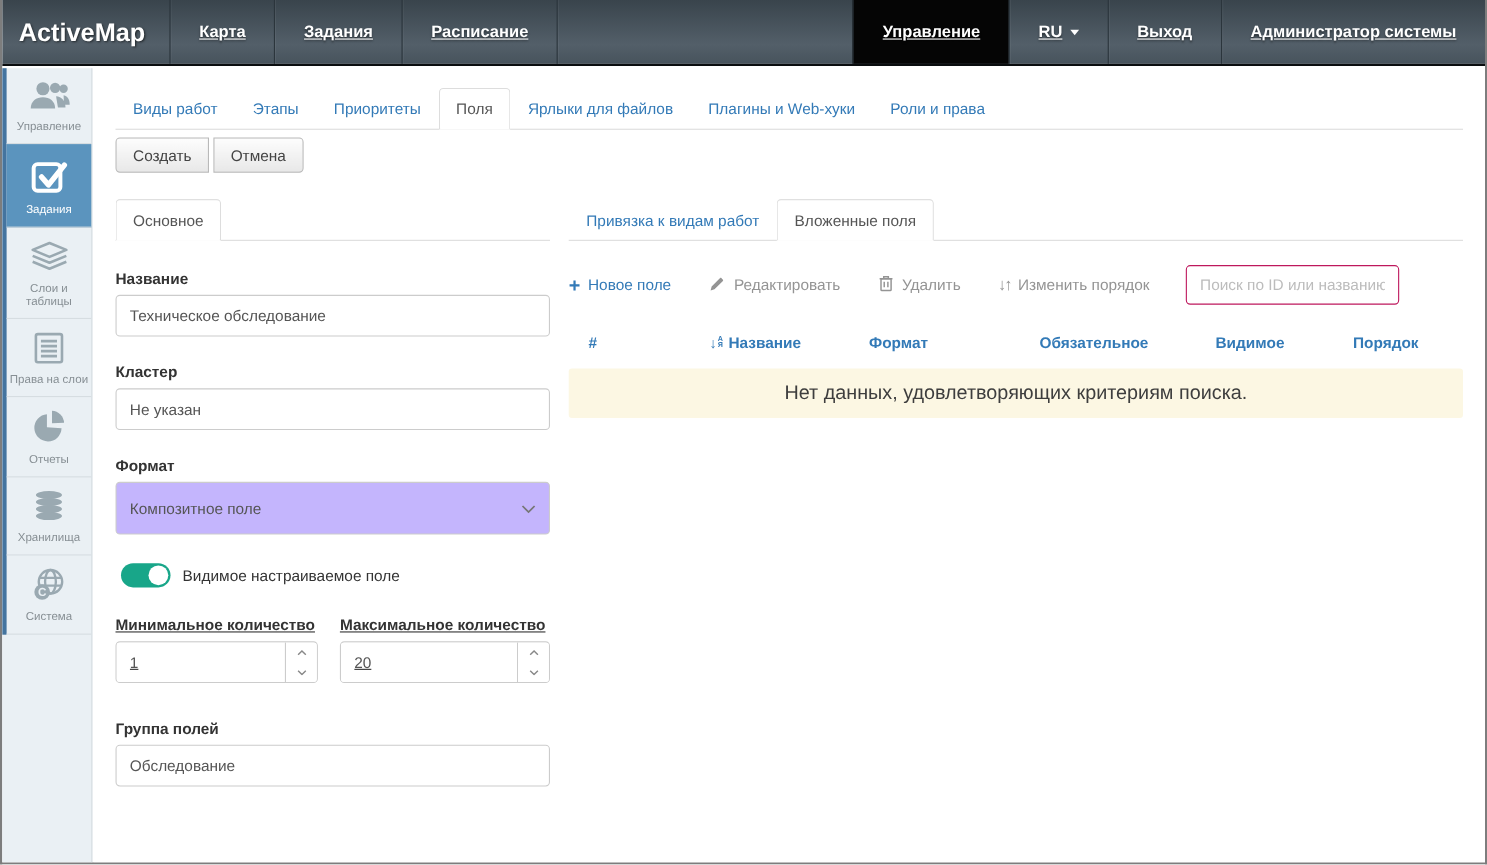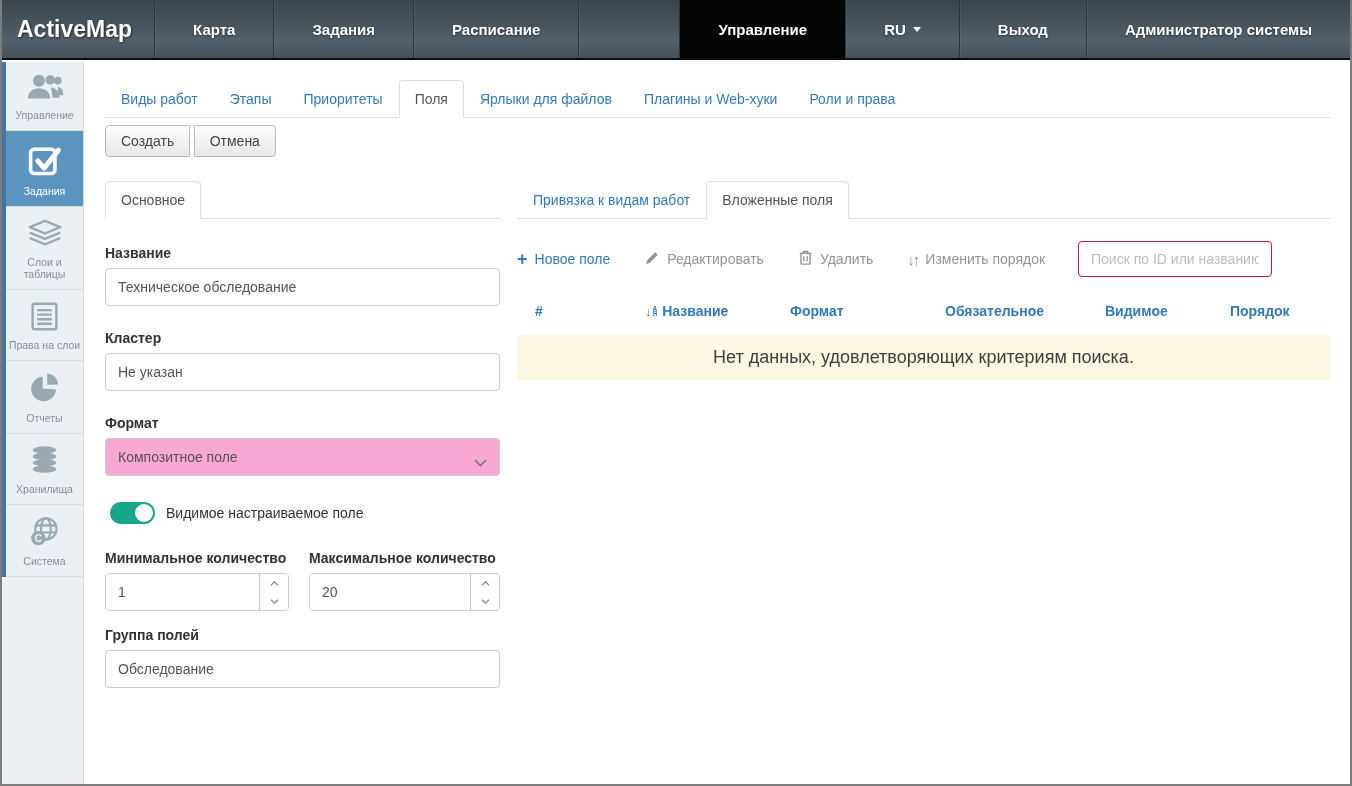--- a/index.html
+++ b/index.html
@@ -29,27 +29,28 @@
   }
   .logo {
     display: flex; align-items: center;
     padding: 0 22px 0 15px;
     font-size: 23px; font-weight: bold;
     text-shadow: 1px 1px 2px rgba(0,0,0,.55);
     white-space: nowrap;
   }
   .tb-item {
     display: flex; align-items: center;
-    padding: 0 38px;
+    padding: 0 26px;
     font-size: 15px; font-weight: bold;
     border-left: 1px solid #2b353c;
     box-shadow: inset 1px 0 0 rgba(255,255,255,.06);
     text-shadow: 0 1px 2px rgba(0,0,0,.45);
     white-space: nowrap;
     cursor: pointer;
+    text-decoration: underline;
   }
   .tb-spacer { flex: 1; border-left: 1px solid #2b353c; box-shadow: inset 1px 0 0 rgba(255,255,255,.06); }
   .tb-item.active { background: #050505; box-shadow: none; }
   .caret {
     display: inline-block; margin-left: 7px;
     border-left: 4px solid transparent; border-right: 4px solid transparent;
     border-top: 5px solid #fff;
   }
 
   
@@ -124,40 +125,40 @@
     display: block; font-weight: bold; font-size: 14px; color: #333;
     margin-bottom: 7px;
   }
   .text-input {
     width: 100%; height: 38px;
     border: 1px solid #ccc; border-radius: 4px;
     padding: 0 12px; font-size: 14px; color: #555;
     font-family: inherit; background: #fff; outline: none;
   }
   .select-box {
-    position: relative; height: 38px;
+    position: relative; height: 48px;
     border: 1px solid #ccc; border-radius: 4px;
     display: flex; align-items: center;
     padding: 0 32px 0 12px;
-    font-size: 14px; color: #555; cursor: pointer; background: #f9a8d4;
+    font-size: 14px; color: #555; cursor: pointer; background: #c4b5fd;
   }
   .select-box .chev { position: absolute; right: 12px; top: 15px; }
 
   .toggle-row { display: flex; align-items: center; gap: 11px; margin: 26px 5px 26px; }
   .toggle {
     width: 45px; height: 22px; border-radius: 12px;
     background: #18a689; position: relative; cursor: pointer; flex: none;
   }
   .toggle .knob {
     position: absolute; right: 2px; top: 2px;
     width: 18px; height: 18px; border-radius: 50%; background: #fff;
   }
   .toggle-label { font-size: 14px; color: #333; }
 
-  .minmax { display: flex; gap: 20px; margin-bottom: 16px; }
+  .minmax { display: flex; gap: 20px; margin-bottom: 33px; text-decoration: underline; }
   .num-field.min { width: 184px; }
   .num-field.max { width: 191px; }
   .num-wrap {
     display: flex; height: 38px; background: #fff;
     border: 1px solid #ccc; border-radius: 4px; overflow: hidden;
   }
   .num-wrap input {
     flex: 1; min-width: 0; border: none; outline: none;
     padding: 0 12px; font-size: 14px; color: #555; font-family: inherit;
   }

